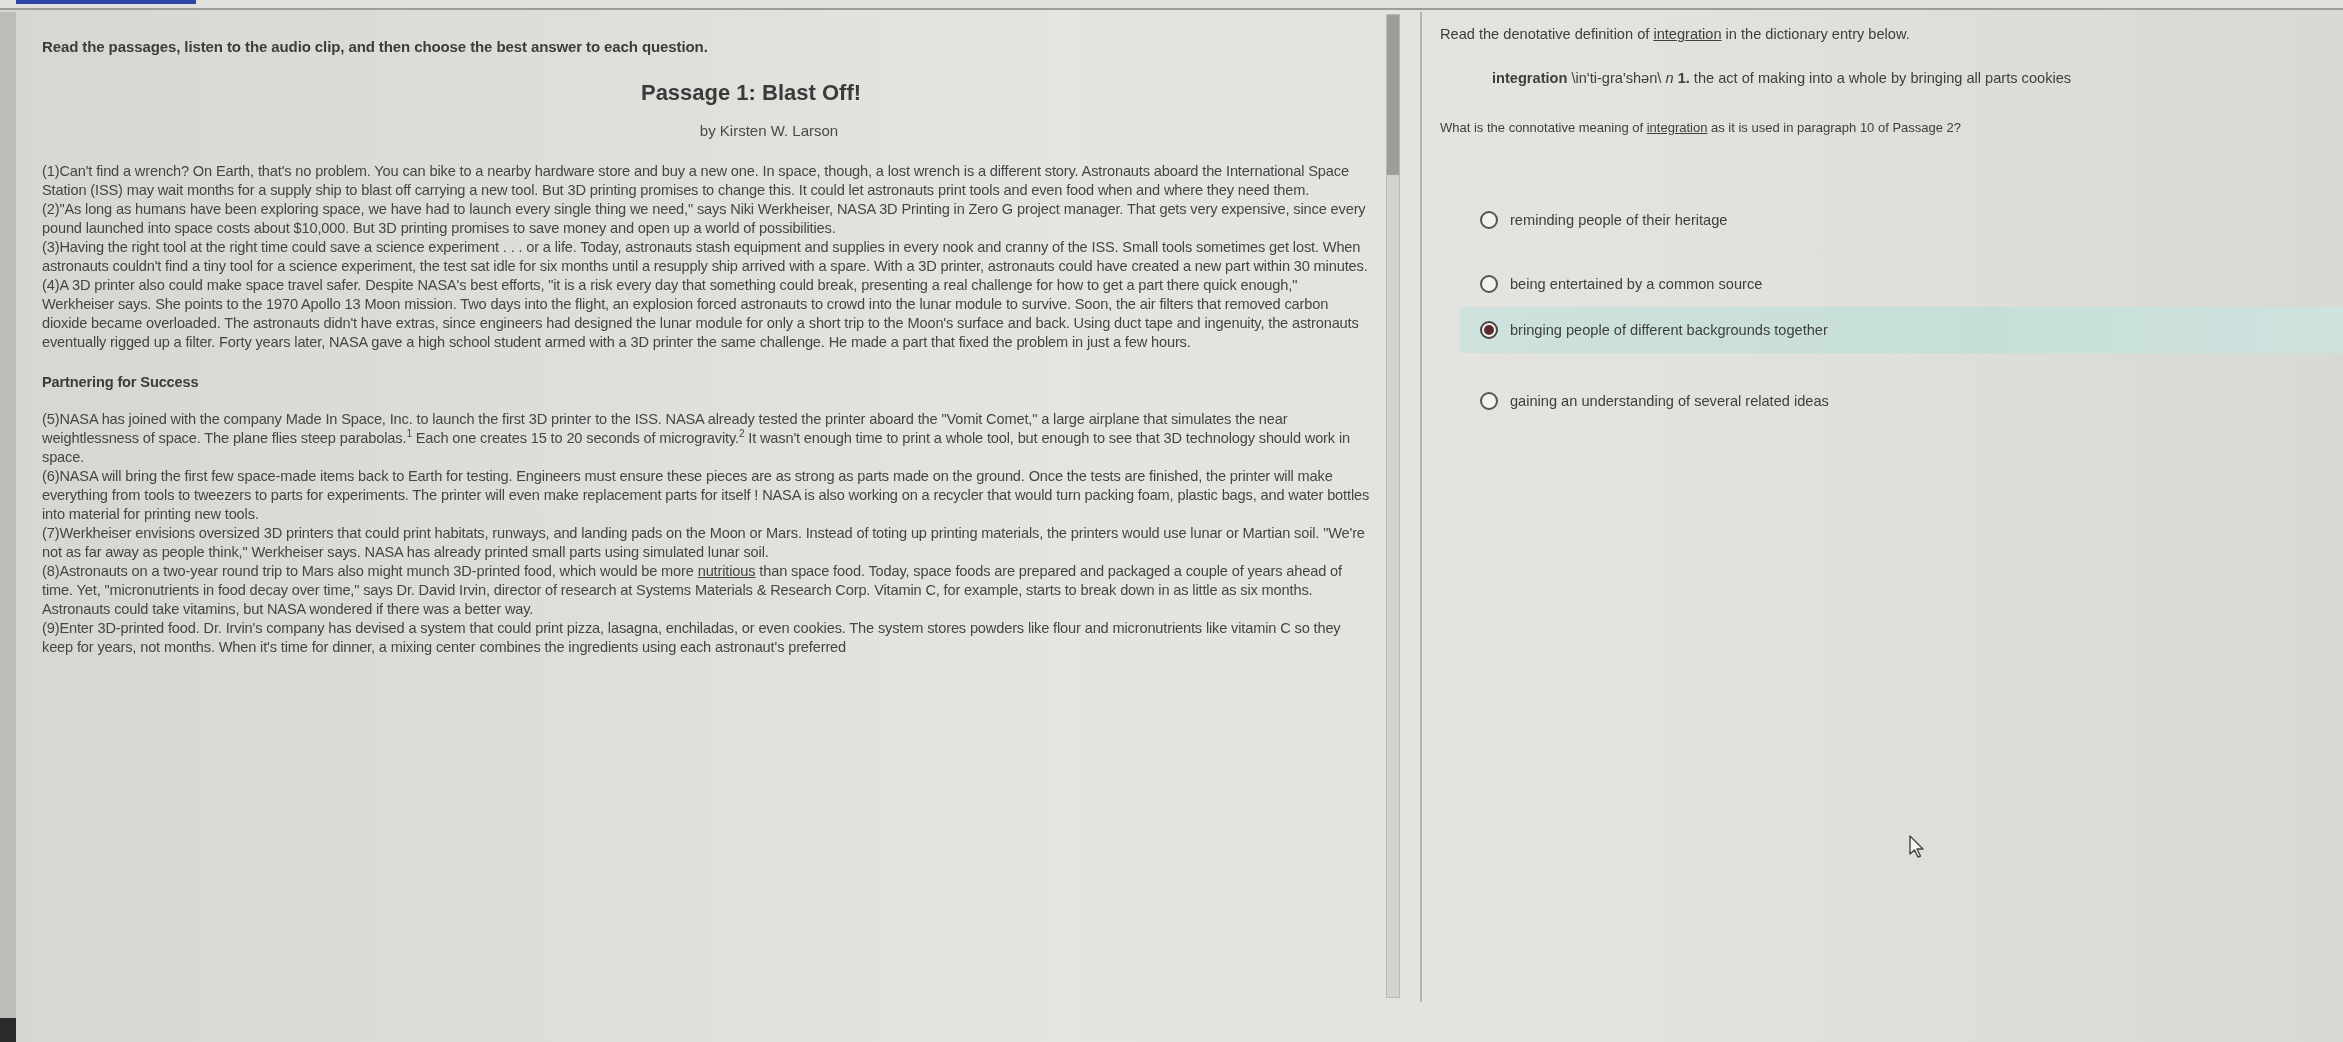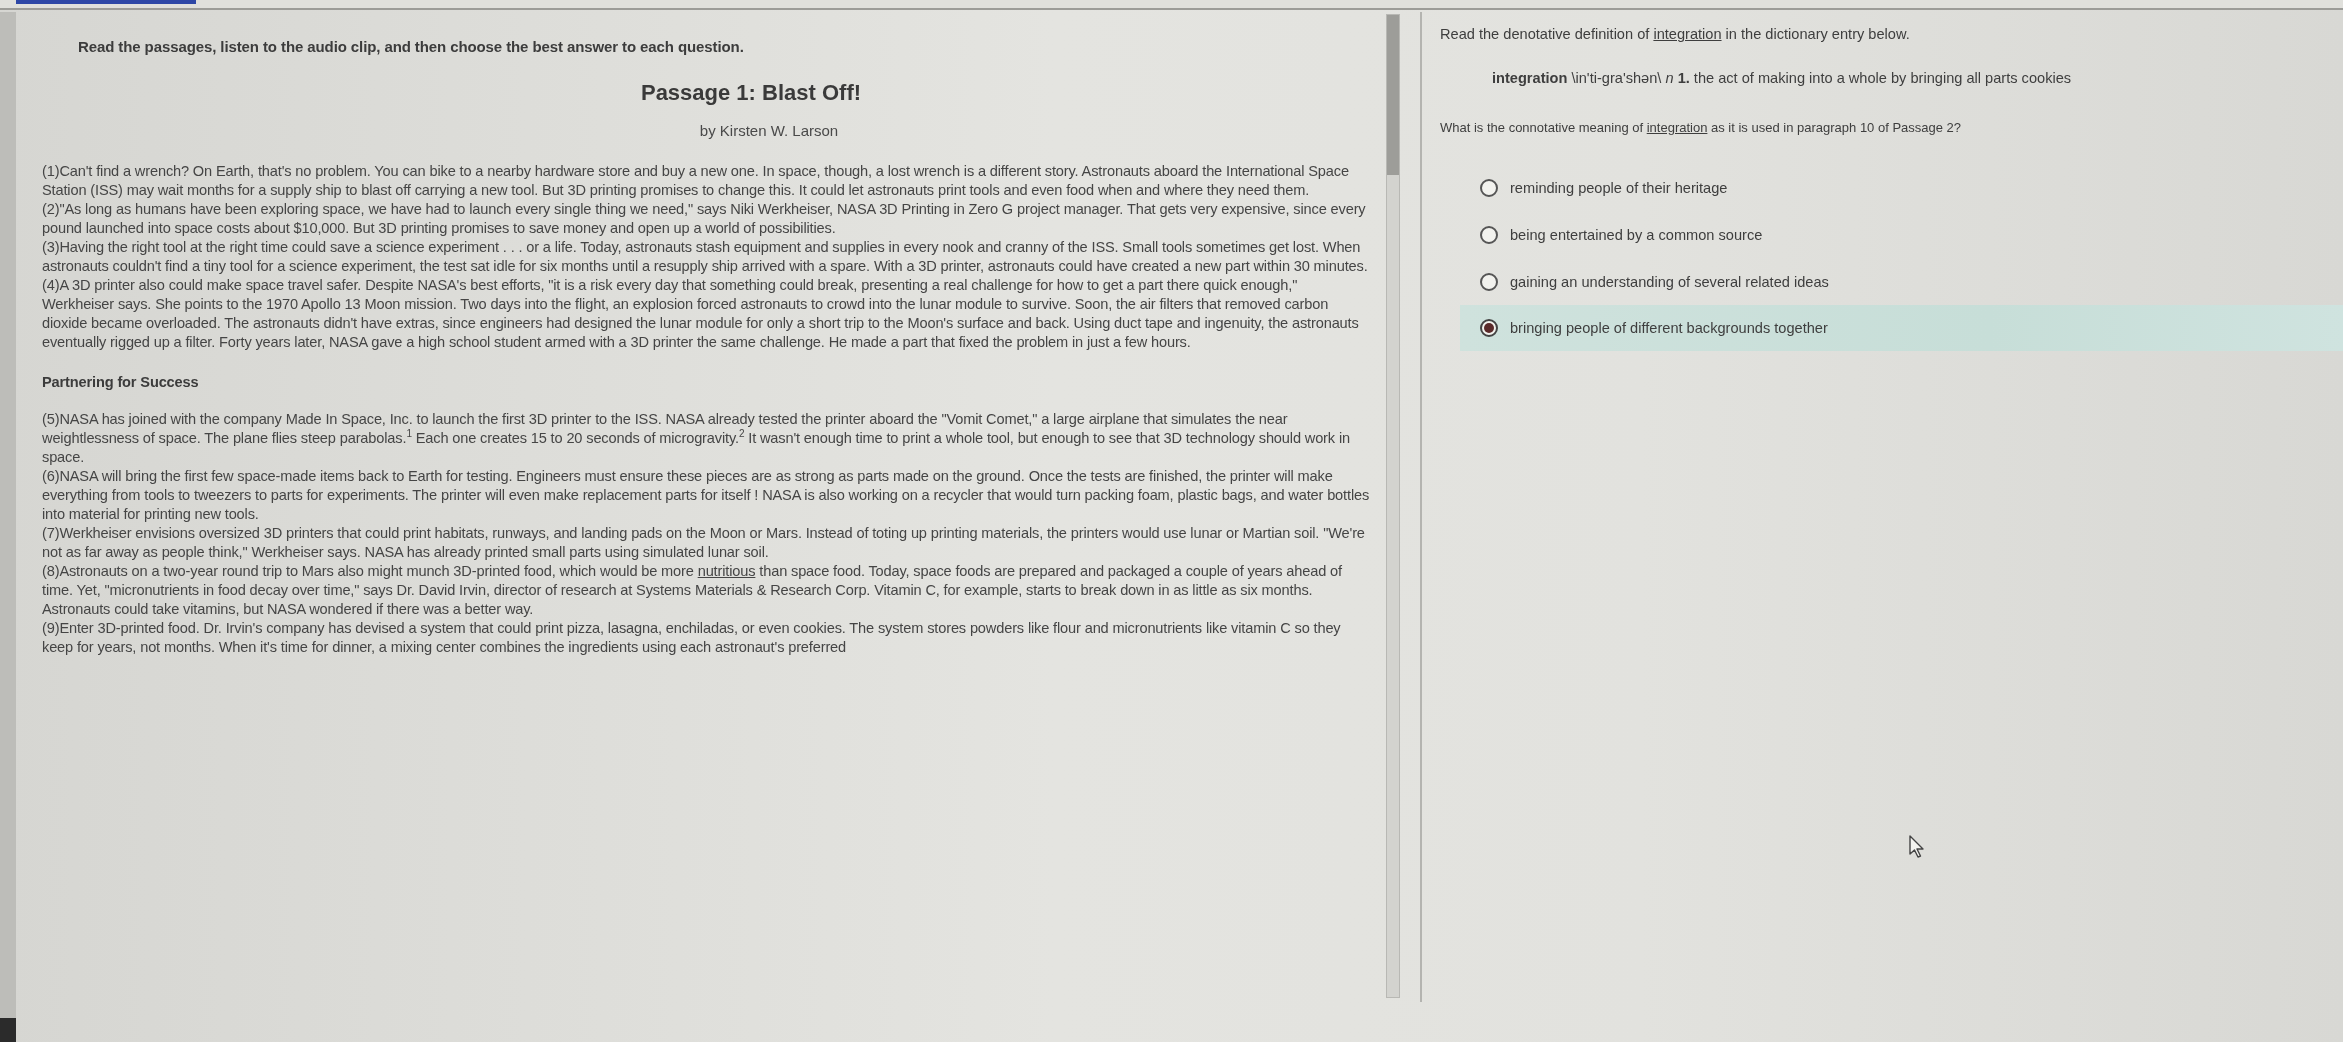--- a/index.html
+++ b/index.html
@@ -28,21 +28,21 @@
   .content {
     position: absolute; left: 16px; top: 12px; width: 2327px; height: 1006px;
   }
   
   .passage-pane {
     position: absolute; left: 0; top: 0; width: 1370px; height: 1006px;
     overflow: hidden;
   }
   .instructions {
     position: absolute; left: 26px; top: 26px;
-    font-size: 15px; font-weight: bold; color: #3c3c3c; letter-spacing: -0.1px; margin-left: 36px;
+    font-size: 15px; font-weight: bold; color: #3c3c3c; letter-spacing: -0.1px;
   }
   .passage-title {
     position: absolute; left: 0; width: 1370px; top: 68px; text-align: center;
     font-size: 22px; font-weight: bold; color: #3a3a3a;
     padding-left: 100px;
   }
   .passage-byline {
     position: absolute; left: 0; width: 1406px; top: 110px; text-align: center;
     font-size: 15px; color: #4a4a4a; padding-left: 100px;
   }
@@ -84,21 +84,21 @@
   .dict-entry .word { font-weight: bold; }
   .dict-entry .pos { font-style: italic; }
   .dict-entry .num { font-weight: bold; }
   .q-question {
     position: absolute; left: 0; top: 108px; font-size: 13px; color: #3e3e3e;
   }
   .options { position: absolute; left: 0; top: 160px; width: 903px; }
   .option {
     position: relative; height: 32px; width: 903px;
     display: flex; align-items: center; padding-left: 40px;
-    margin-bottom: 15px; font-size: 14.6px; color: #3e3e3e; cursor: pointer;
+    margin-bottom: 15px; font-size: 14.6px; color: #3e3e3e; cursor: pointer; margin-top: 32px;
   }
   .option.selected {
     background: linear-gradient(90deg, #cfe2dd 0%, #c7ded8 60%, #cfe3df 100%);
     margin-left: 20px; padding-left: 20px; width: 883px; height: 46px;
     margin-top: -8px;
   }
   .radio {
     width: 18px; height: 18px; border-radius: 50%;
     border: 2px solid #555; background: #f2f2ee; margin-right: 12px;
     position: relative; flex: 0 0 auto;
@@ -177,28 +177,28 @@
 
       <div class="options">
         <div class="option">
           <span class="radio"></span>
           <span>reminding people of their heritage</span>
         </div>
         <div class="option">
           <span class="radio"></span>
           <span>being entertained by a common source</span>
         </div>
+        <div class="option selected">
+          <span class="radio checked"></span>
+          <span>bringing people of different backgrounds together</span>
+        </div>
         <div class="option">
           <span class="radio"></span>
           <span>gaining an understanding of several related ideas</span>
         </div>
-        <div class="option selected">
-          <span class="radio checked"></span>
-          <span>bringing people of different backgrounds together</span>
-        </div>
       </div>
     </div>
   </div>
 
   <svg class="cursor" viewBox="0 0 18 24">
     <path d="M2 1 L2 19 L6.5 15 L10 22 L12.5 21 L9 14 L15 14 Z" fill="#f4f4f0" stroke="#444" stroke-width="1.4" stroke-linejoin="round"></path>
   </svg>
 
   <div class="bottom-left-bar"></div>
 </div>

